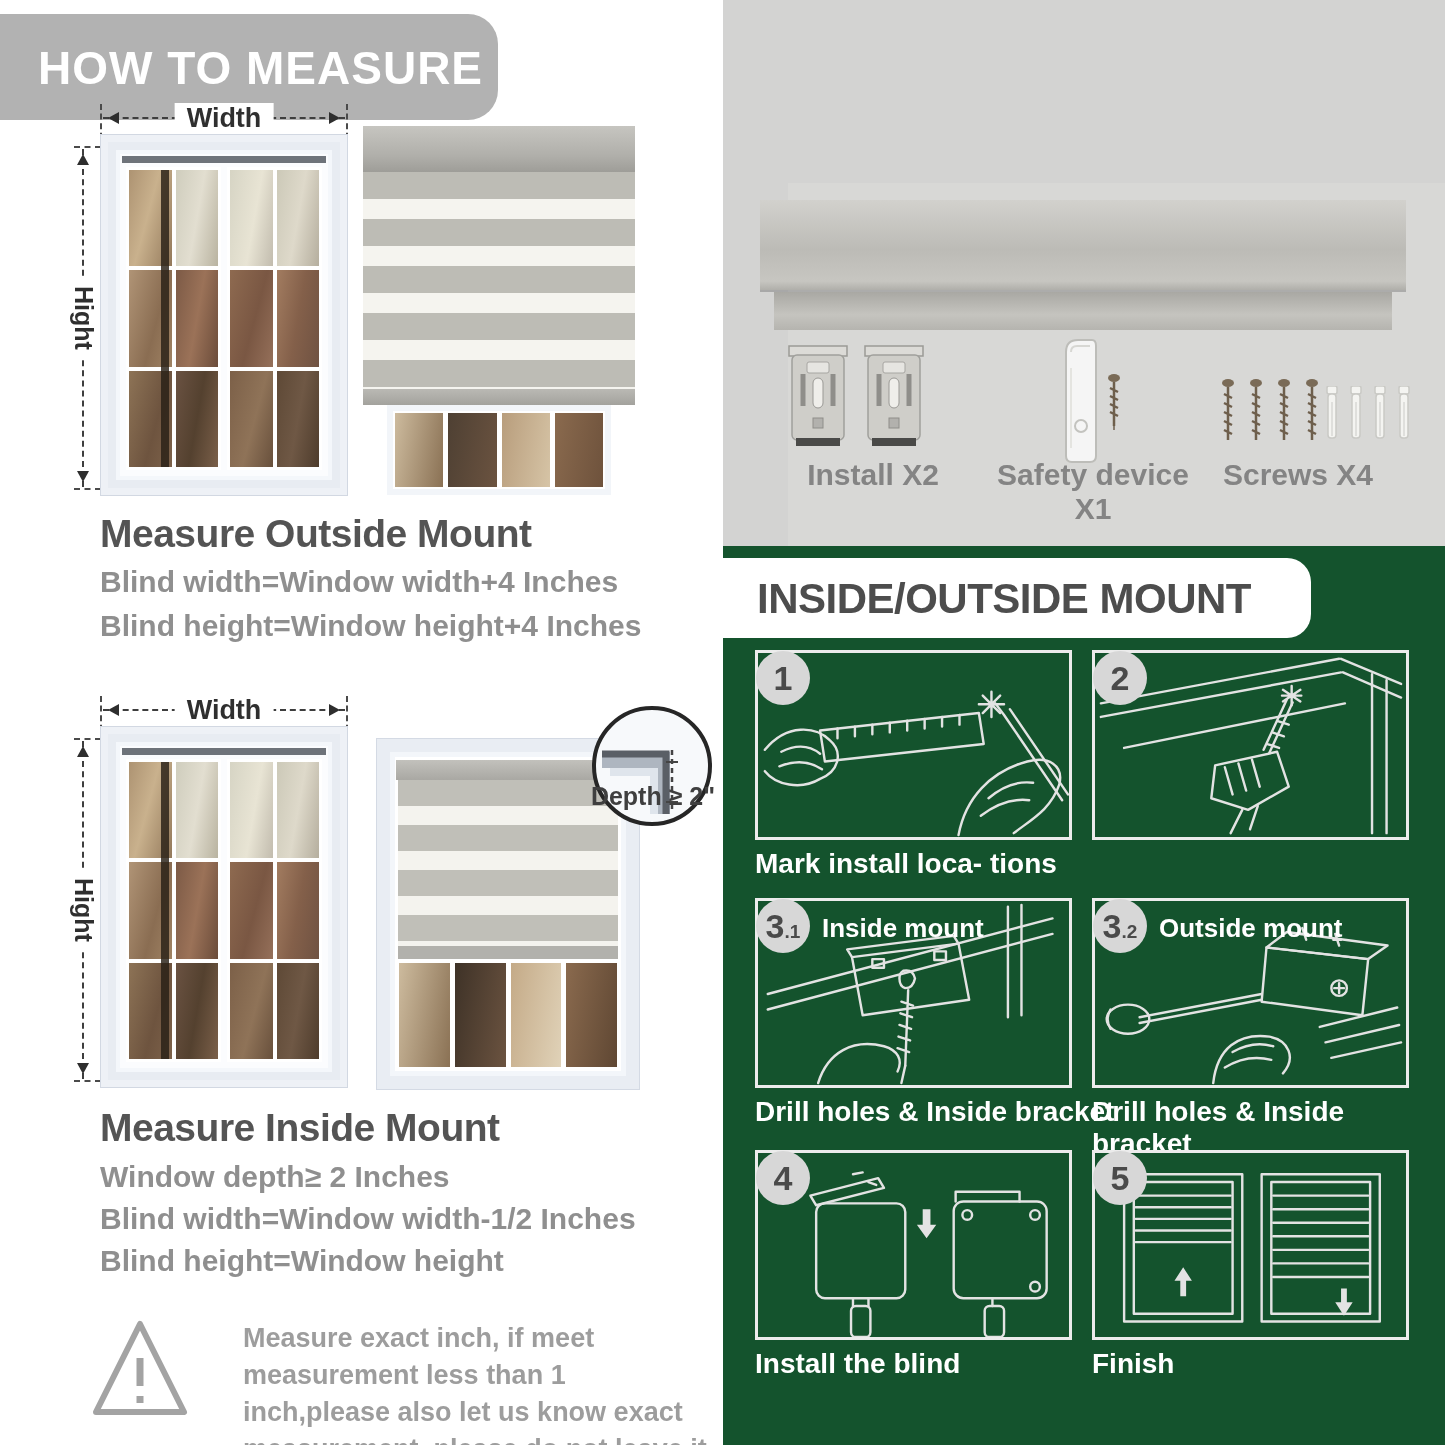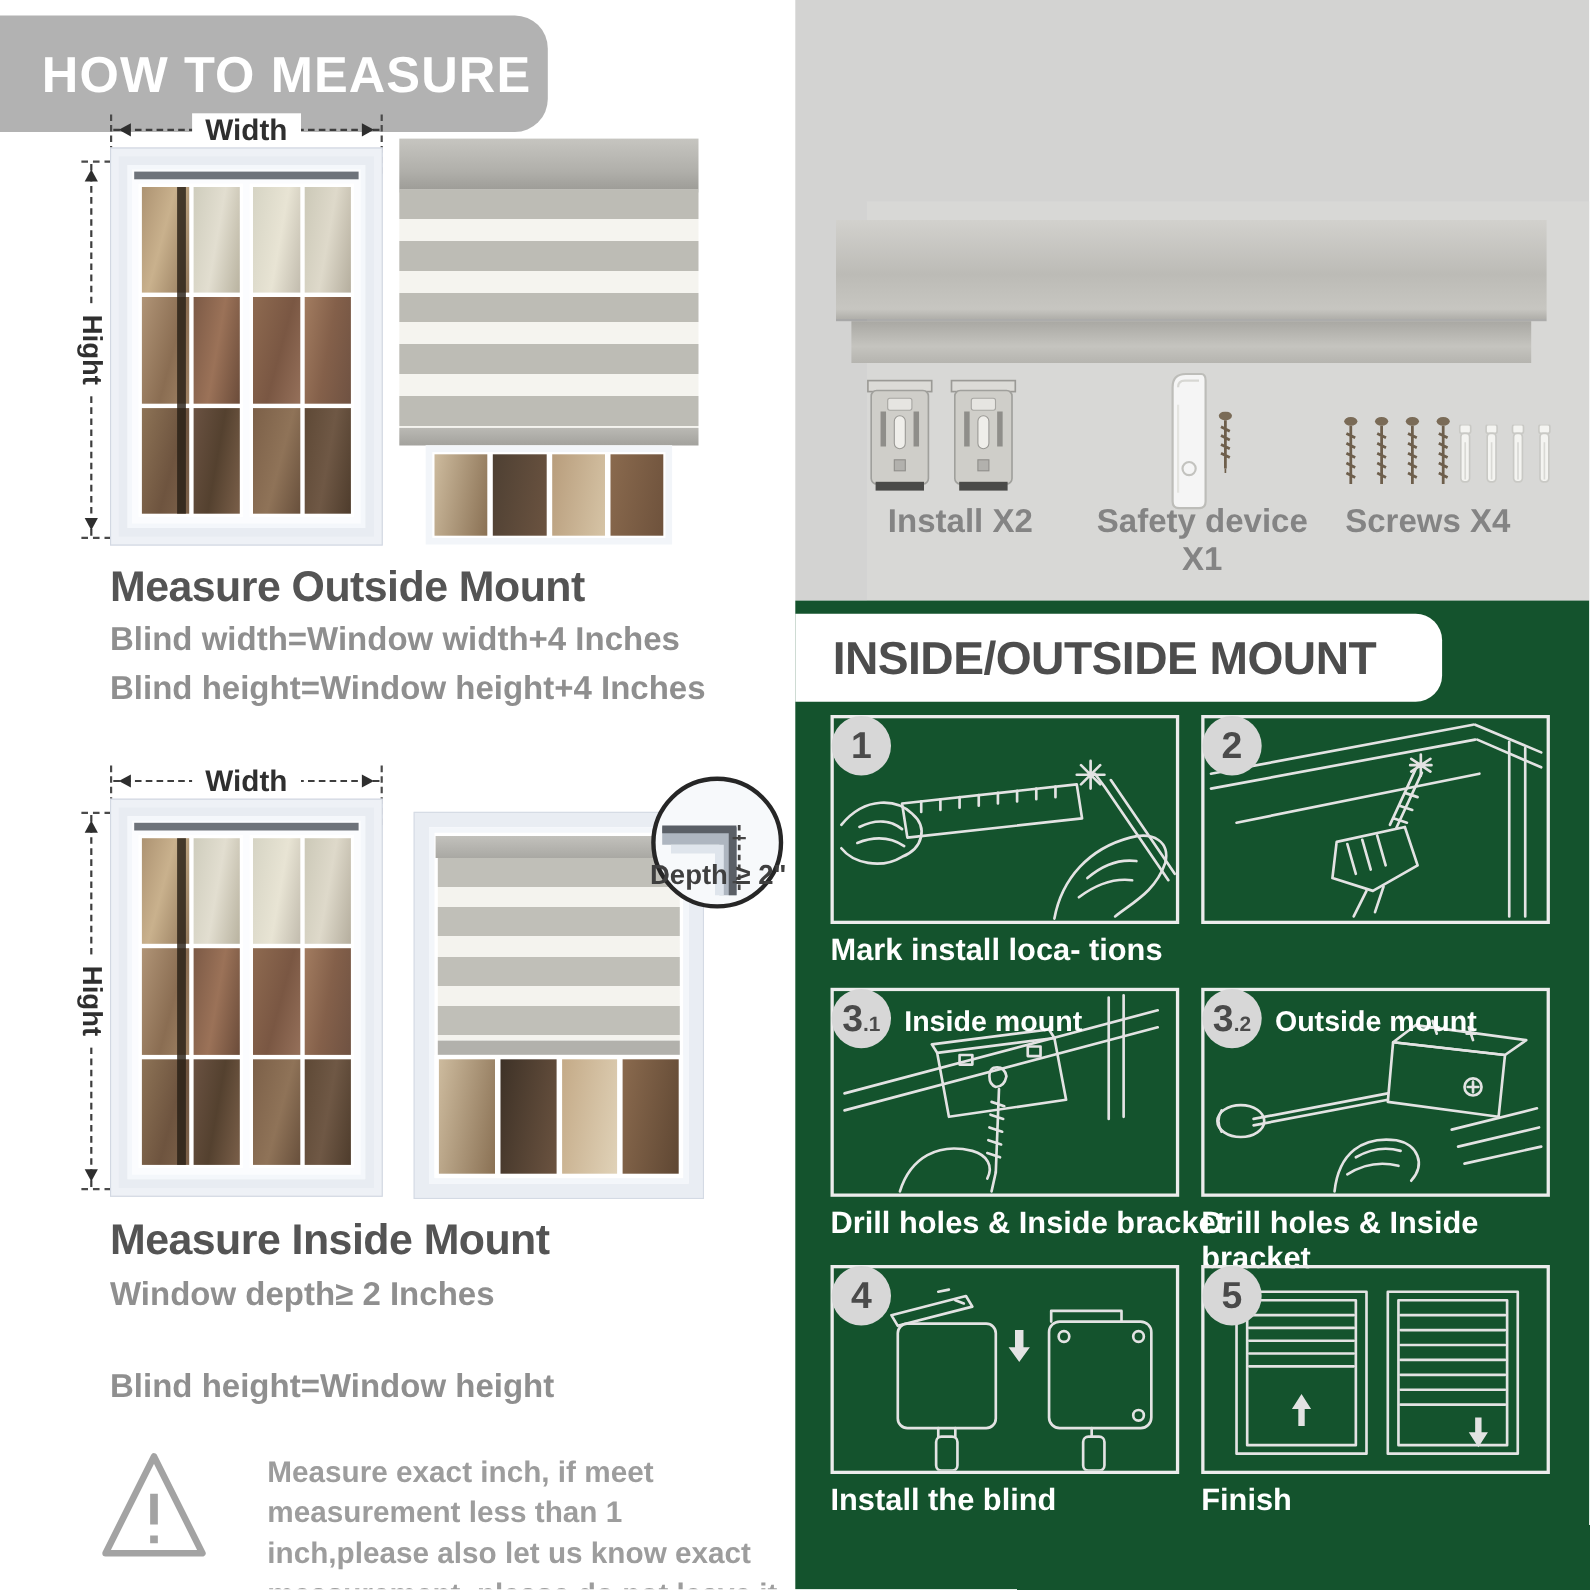--- a/index.html
+++ b/index.html
@@ -245,20 +245,21 @@
       <path d="M14,62 L58,62 L58,104" fill="none" stroke="#dfe5ec" stroke-width="8"></path>
       <line x1="76" y1="40" x2="76" y2="100" stroke="#444" stroke-width="2.5" stroke-dasharray="5,4"></line>
       <line x1="70" y1="52" x2="82" y2="52" stroke="#444" stroke-width="2"></line>
       <line x1="70" y1="92" x2="82" y2="92" stroke="#444" stroke-width="2"></line>
     </svg>
   </div>
   <div class="abs depth-lbl" style="left:568px;top:782px;">Depth ≥ 2"</div>
 
   <div class="abs sec-title" style="left:100px;top:1106px;">Measure Inside Mount</div>
   <div class="abs sec-line" style="left:100px;top:1160px;">Window depth≥ 2 Inches</div>
+  <div class="abs sec-line" style="left:100px;top:1202px;">Blind width=Window width-1/2 Inches</div>
   <div class="abs sec-line" style="left:100px;top:1244px;">Blind height=Window height</div>
 
   <div class="abs" style="left:90px;top:1314px;width:100px;height:108px;">
     <svg viewBox="0 0 100 104" width="100" height="108">
       <path d="M50,8 L94,96 L6,96 Z" fill="none" stroke="#a3a3a3" stroke-width="6" stroke-linejoin="round"></path>
       <line x1="50" y1="42" x2="50" y2="70" stroke="#a3a3a3" stroke-width="7"></line>
       <line x1="50" y1="80" x2="50" y2="87" stroke="#a3a3a3" stroke-width="7"></line>
     </svg>
   </div>
   <div class="abs warn-text" style="left:243px;top:1320px;">Measure exact inch, if meet measurement less than 1 inch,please also let us know exact measurement, please do not leave it</div>

